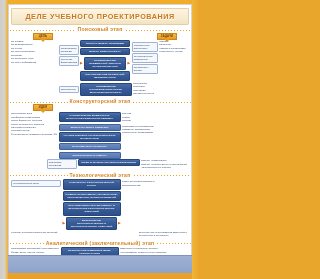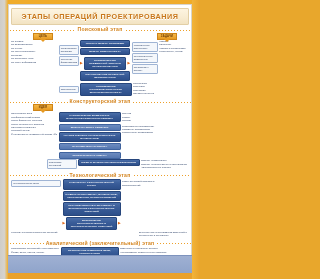--- a/index.html
+++ b/index.html
@@ -135,21 +135,21 @@
 <body>
 
 <div class="poster">
 
   <div class="leftstrip"></div>
   <div class="rightstrip"></div>
 
   <div class="inner">
 
     <div class="titlewrap">
-      <div class="title">ЭТАПЫ ОПЕРАЦИЙ ПРОЕКТИРОВАНИЯ</div>
+      <div class="title">ДЕЛЕ УЧЕБНОГО ПРОЕКТИРОВАНИЯ</div>
     </div>
 
     <div class="section" style="margin-top:21px;">
       <div class="stagehead">
         <div class="dots"></div>
         <div class="stagetitle">Поисковый этап</div>
         <div class="dots"></div>
       </div>
 
       <div class="badge" style="left:24px;top:6.5px;">

